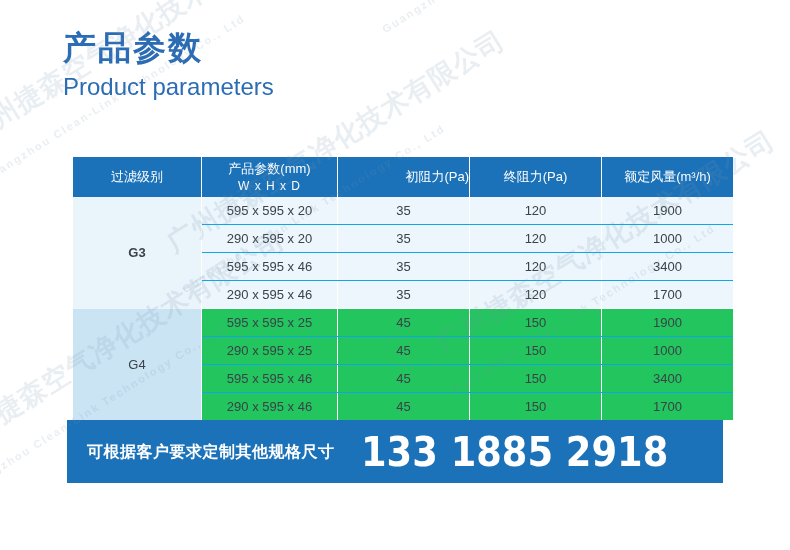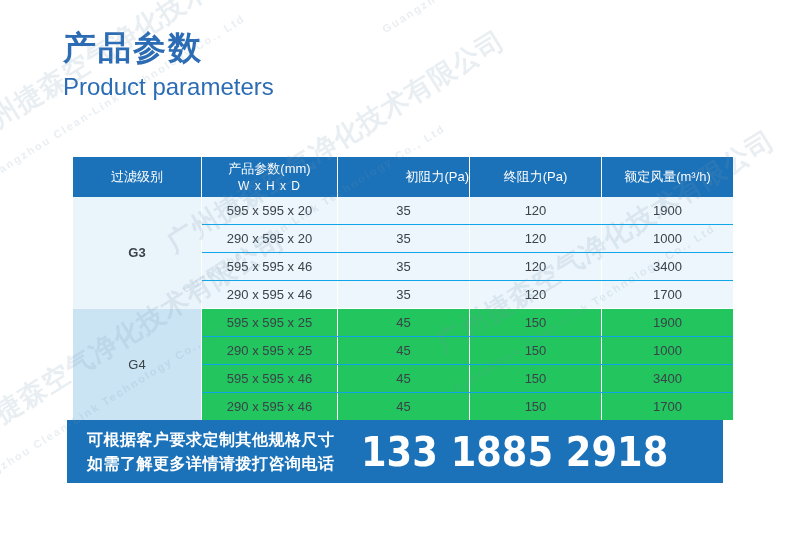--- a/index.html
+++ b/index.html
@@ -251,18 +251,17 @@
           <td>45</td>
           <td>150</td>
           <td>1700</td>
         </tr>
       </tbody>
   </table>
 
   <div class="cta-banner">
     <div class="cta-text">
       <div>可根据客户要求定制其他规格尺寸</div>
-      <div>如需了解更多详情请拨打咨询电话</div>
     </div>
     <div class="cta-phone">133 1885 2918</div>
   </div>
 
 </div>
 
 </body></html>

